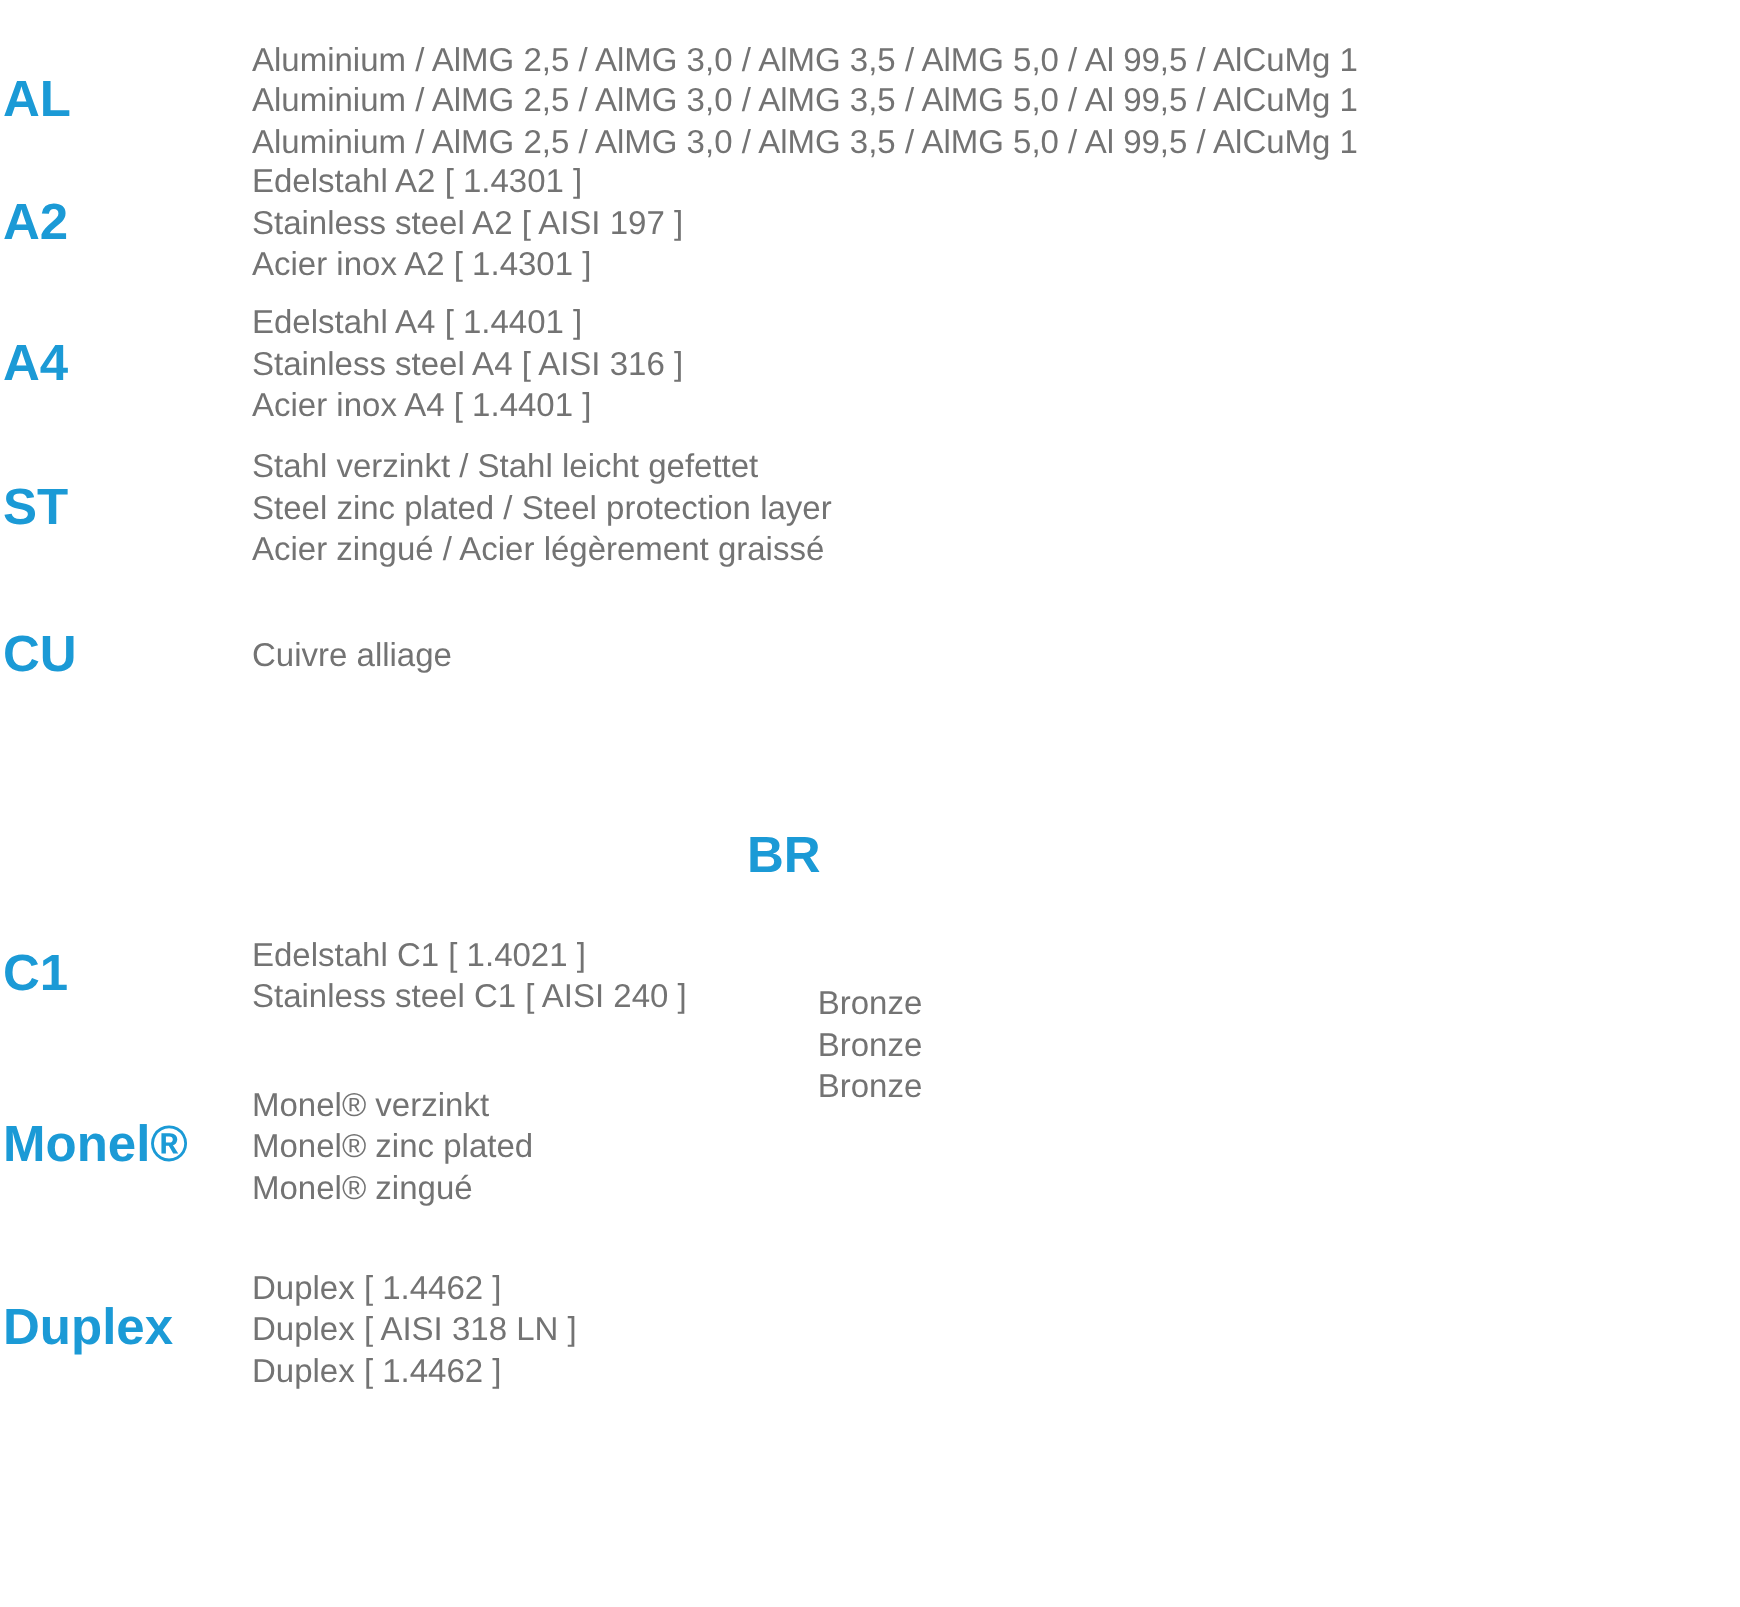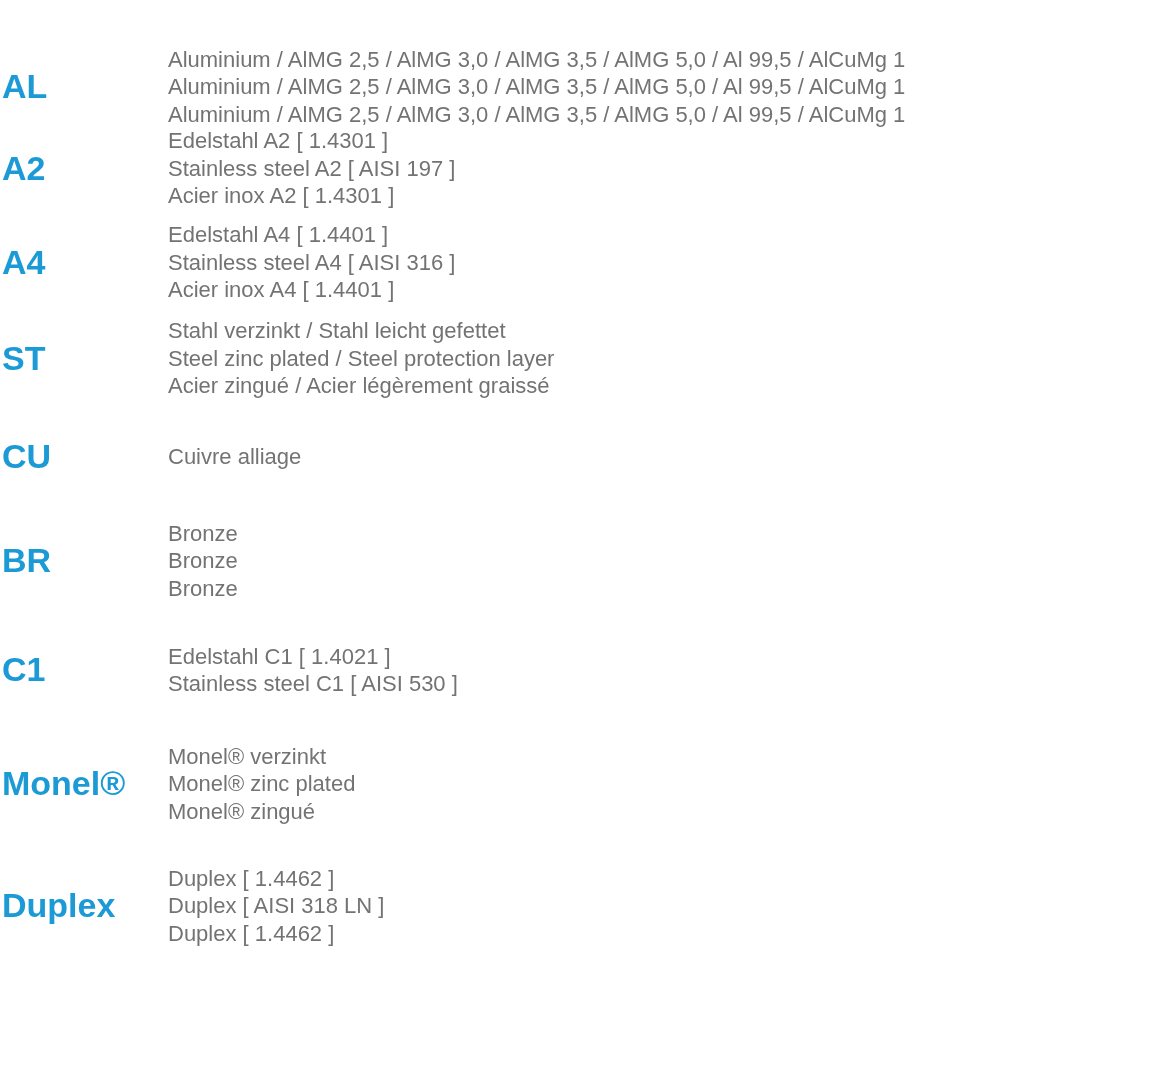--- a/index.html
+++ b/index.html
@@ -11,21 +11,21 @@
     height: 1071px;
     background: #ffffff;
     font-family: "Liberation Sans", sans-serif;
     color: #1a1a1a;
     overflow: hidden;
   }
   .sheet {
     position: relative;
     width: 1160px;
     height: 1071px;
-    padding-top: 52px;
+    padding-top: 32px;
     box-sizing: border-box;
   }
   .row {
     display: flex;
     align-items: center;
     width: 100%;
   }
   .code-cell {
     width: 168px;
     flex: 0 0 168px;
@@ -104,38 +104,38 @@
 
   <div class="row" style="height:100px;">
     <div class="code-cell">
       <span class="code">CU</span>
     </div>
     <div class="desc-cell">
       <div class="desc-line">Cuivre alliage</div>
     </div>
   </div>
 
-  <div class="row" style="height:108px;">
+  <div class="row" style="height:108px;flex-direction:column;">
     <div class="code-cell">
       <span class="code">BR</span>
     </div>
     <div class="desc-cell">
       <div class="desc-line">Bronze</div>
       <div class="desc-line">Bronze</div>
       <div class="desc-line">Bronze</div>
     </div>
   </div>
 
   <div class="row" style="height:110px;">
     <div class="code-cell">
       <span class="code">C1</span>
     </div>
     <div class="desc-cell">
       <div class="desc-line">Edelstahl C1 [ 1.4021 ]</div>
-      <div class="desc-line">Stainless steel C1 [ AISI 530 ]</div>
+      <div class="desc-line">Stainless steel C1 [ AISI 240 ]</div>
     </div>
   </div>
 
   <div class="row" style="height:118px;">
     <div class="code-cell">
       <span class="code">Monel®</span>
     </div>
     <div class="desc-cell">
       <div class="desc-line">Monel® verzinkt</div>
       <div class="desc-line">Monel® zinc plated</div>

